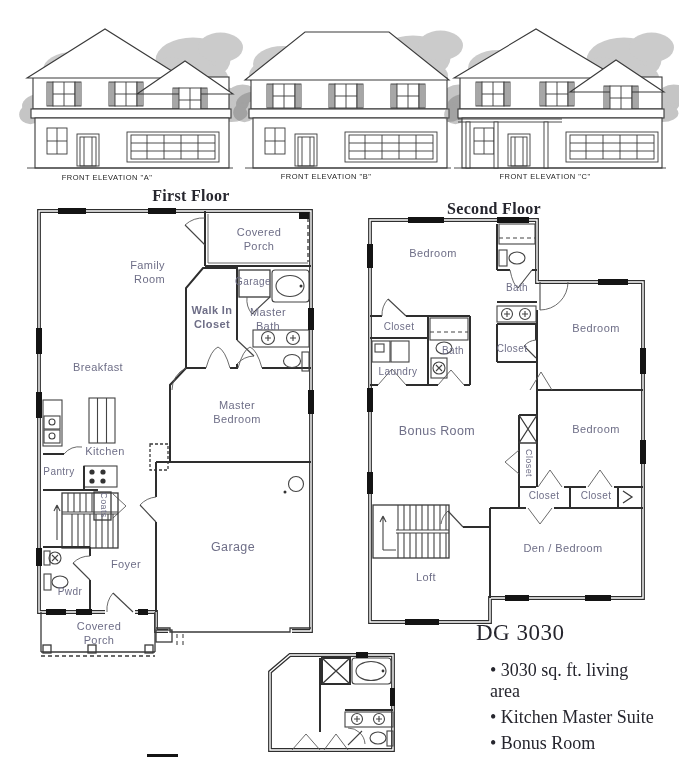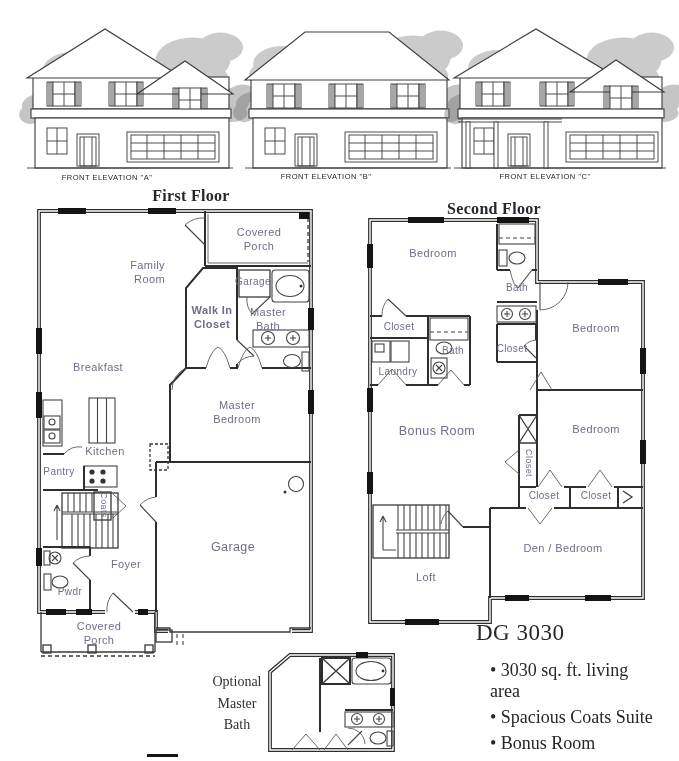--- a/index.html
+++ b/index.html
@@ -474,25 +474,24 @@
   <div class="rl sm" style="left:512px;top:349px;width:50px;">Closet</div>
   <div class="rl" style="left:596px;top:329px;width:70px;">Bedroom</div>
   <div class="rl lg" style="left:437px;top:432px;width:110px;">Bonus Room</div>
   <div class="rl vert" style="left:528px;top:463px;width:44px;">Closet</div>
   <div class="rl" style="left:596px;top:430px;width:70px;">Bedroom</div>
   <div class="rl sm" style="left:544px;top:496px;width:50px;">Closet</div>
   <div class="rl sm" style="left:596px;top:496px;width:50px;">Closet</div>
   <div class="rl" style="left:563px;top:549px;width:110px;">Den / Bedroom</div>
   <div class="rl" style="left:426px;top:578px;width:50px;">Loft</div>
 
-  <div class="optlabel" style="left:237px;top:704px;">Optional Master Bath</div>
 
   <div class="infoblock">
     <h1 class="planname">DG 3030</h1>
     <ul class="featlist">
       <li>3030 sq. ft. living area</li>
-      <li>Spacious Coats Suite</li>
+      <li>Kitchen Master Suite</li>
       <li>Bonus Room</li>
     </ul>
   </div>
 
   <div class="strayline"></div>
 </div>
 
 </body></html>

